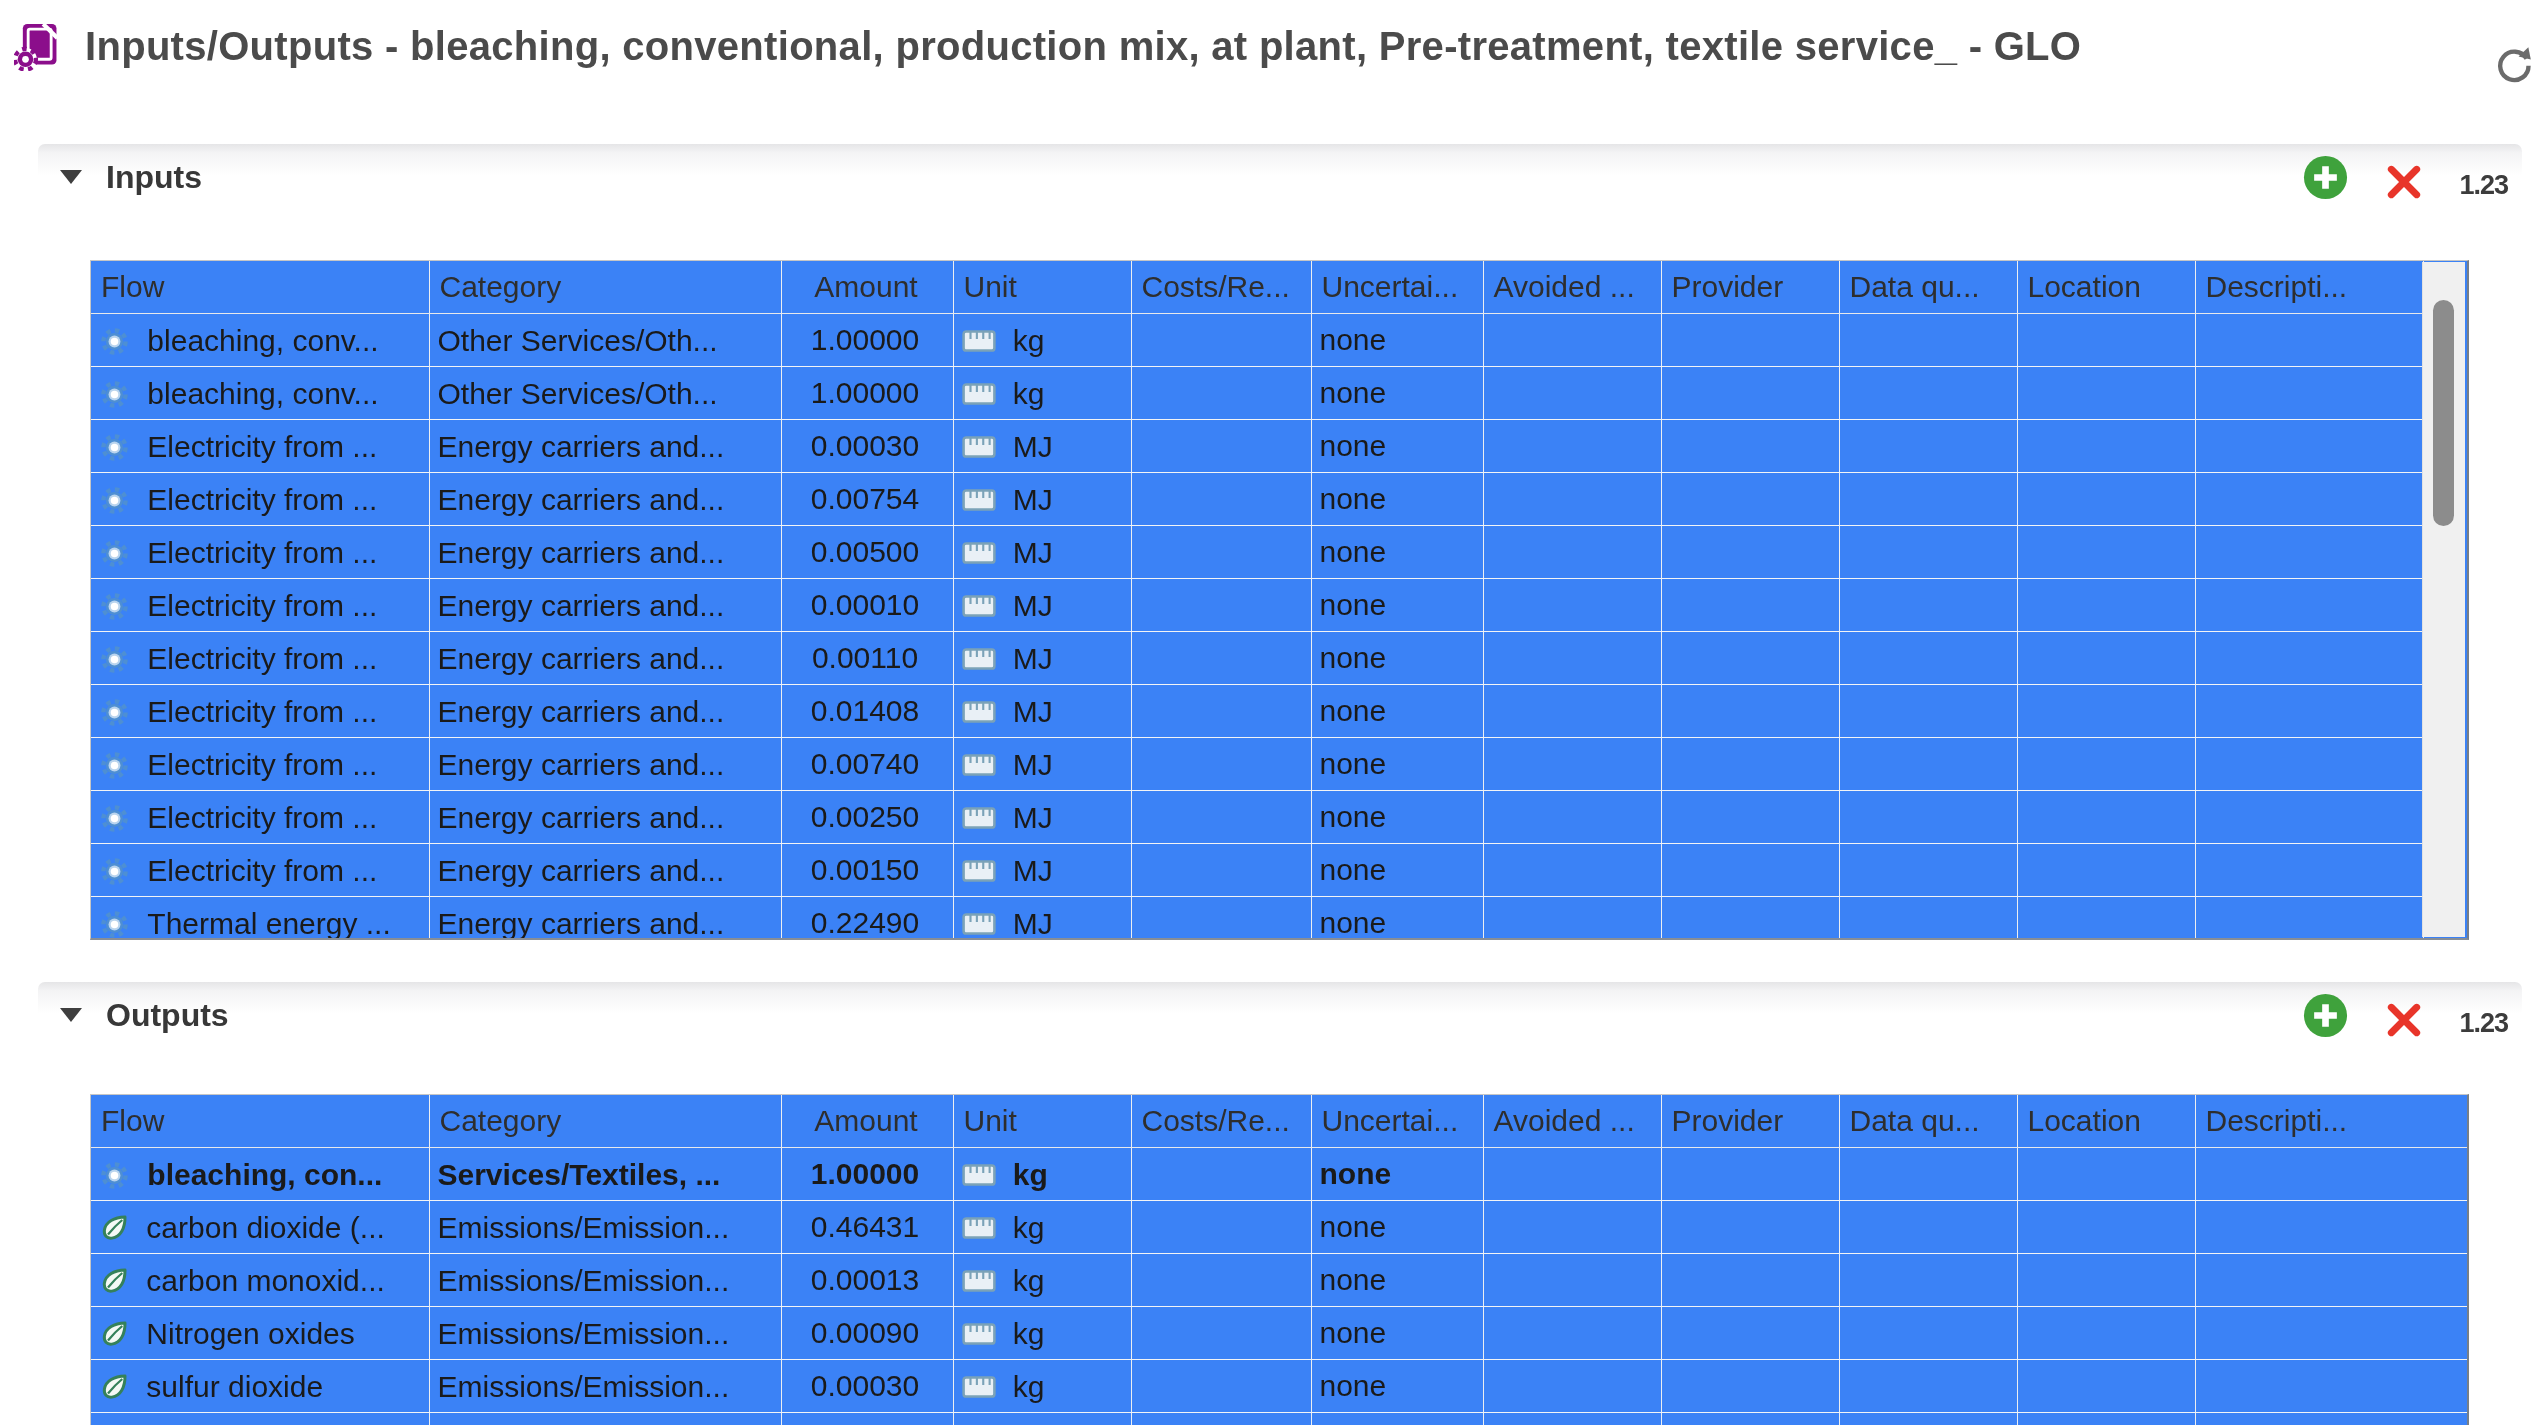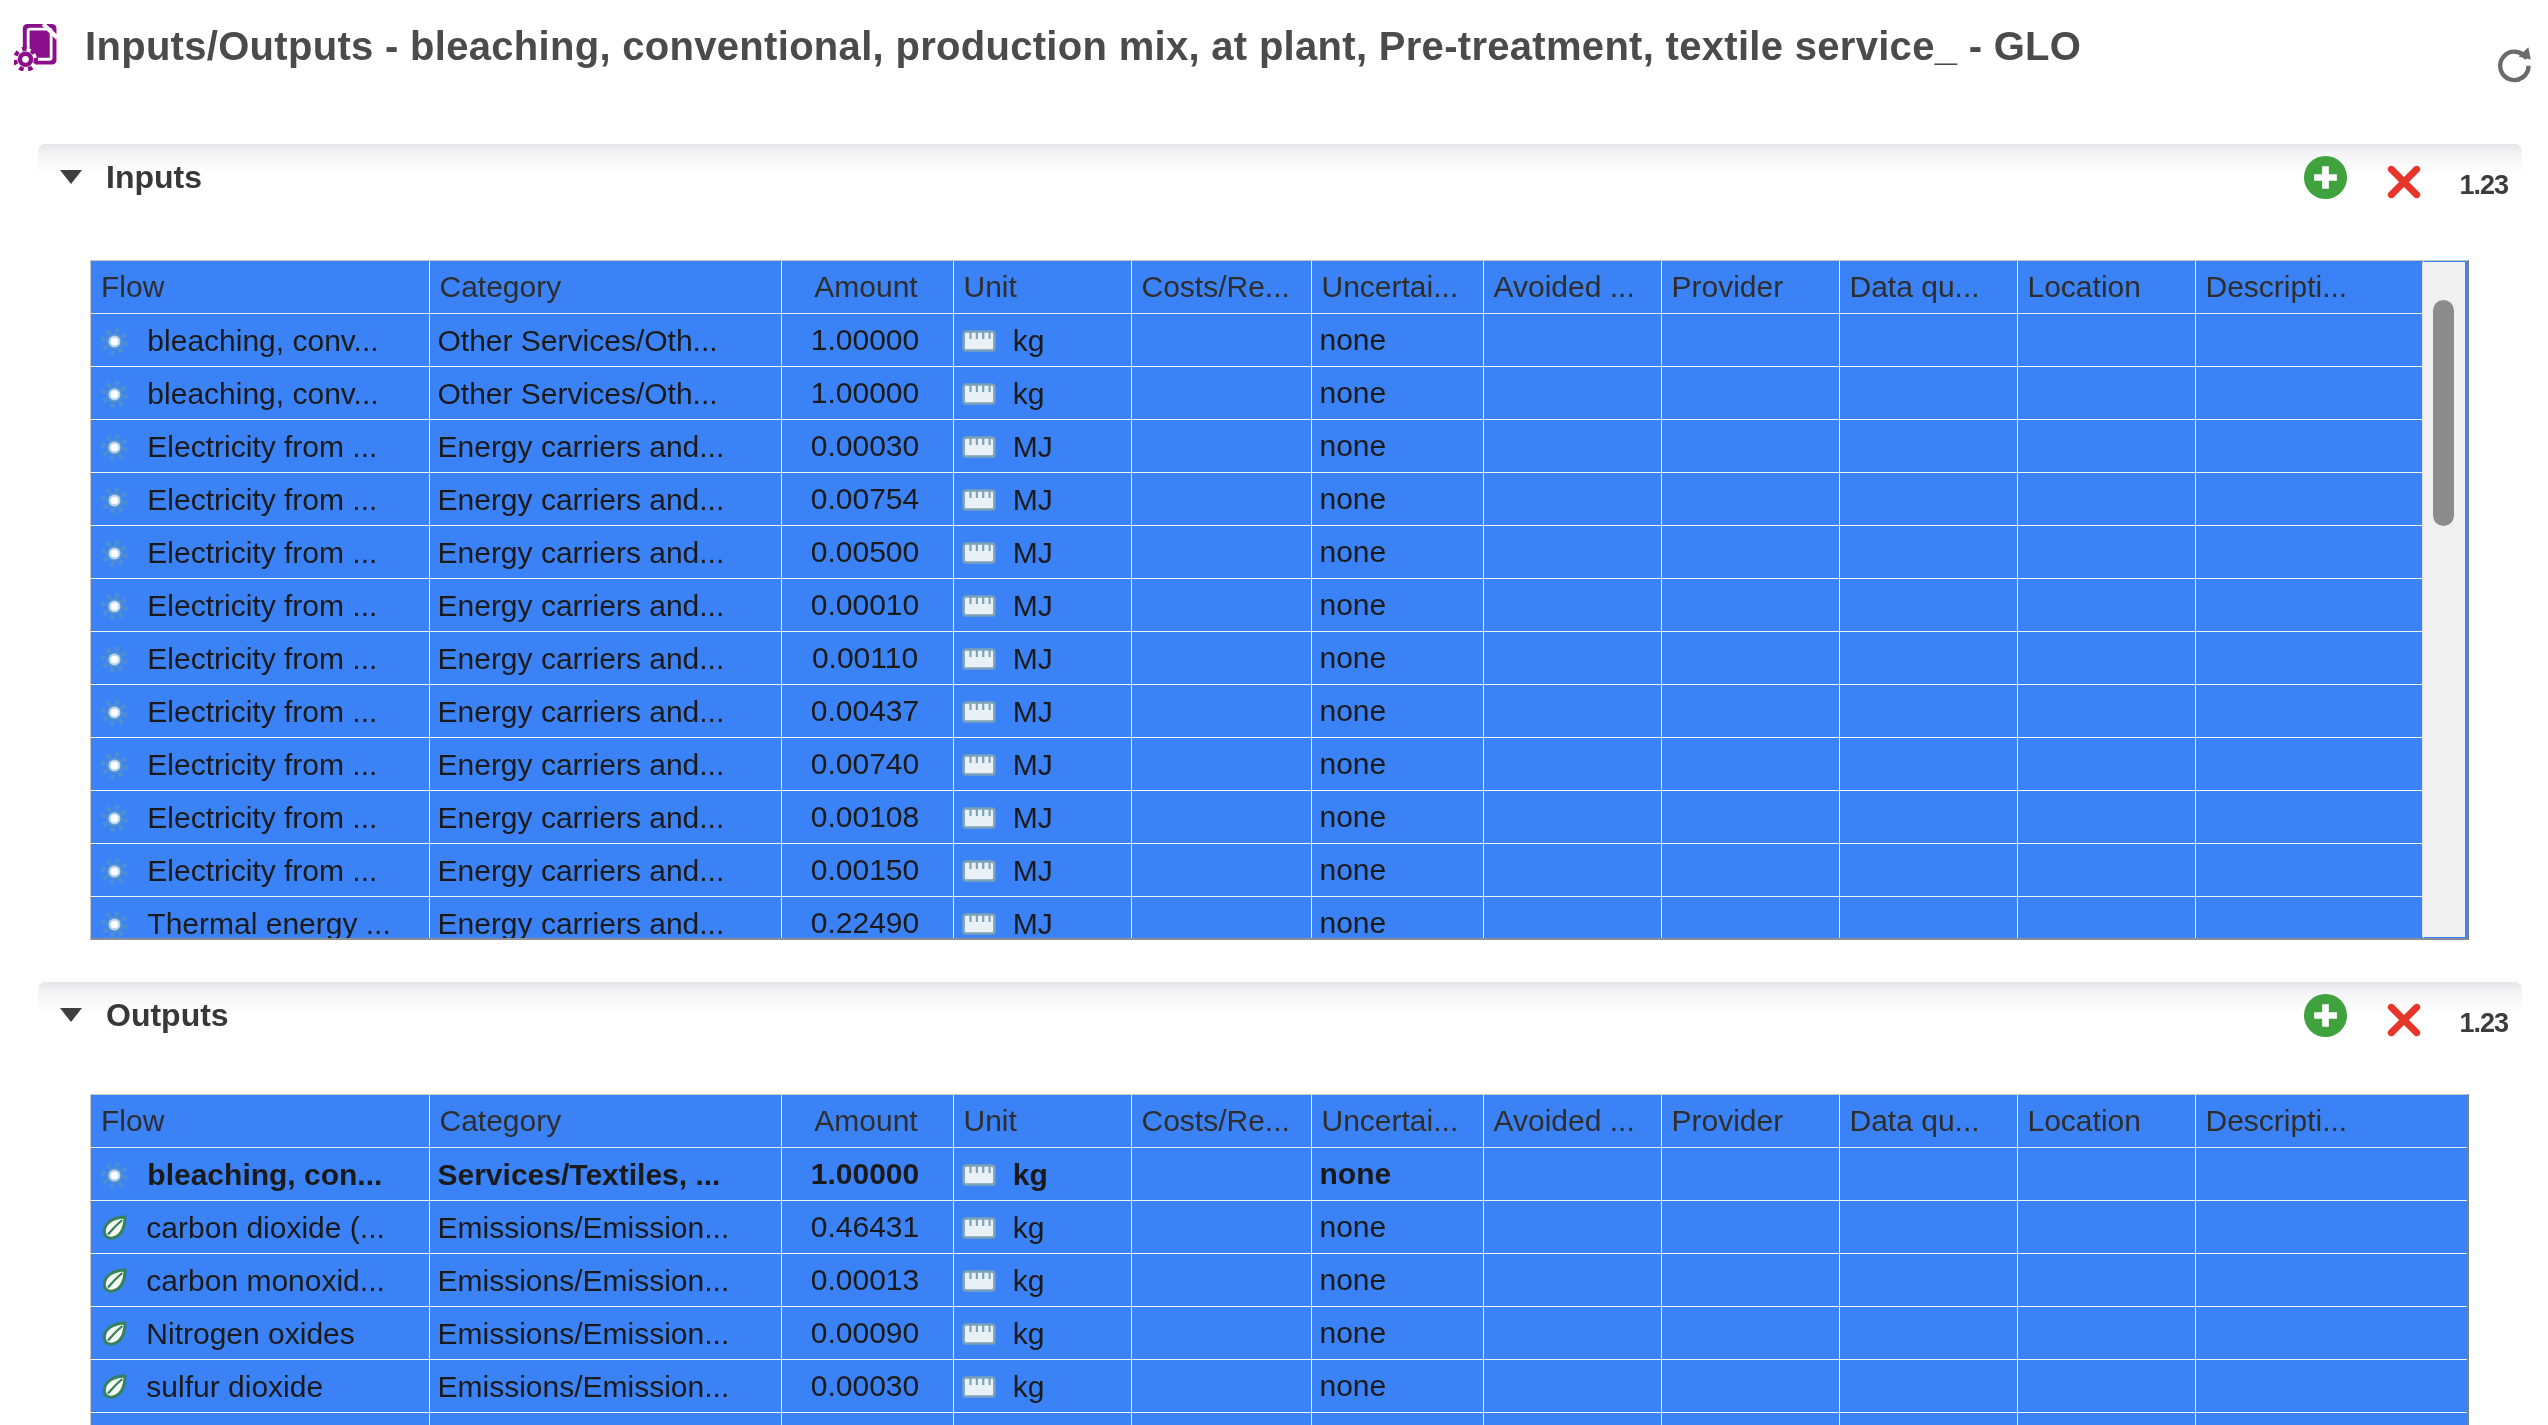--- a/index.html
+++ b/index.html
@@ -345,21 +345,21 @@
           <circle cx="12" cy="12" r="8.6" fill="none" stroke="#4e8fd3" stroke-width="3.4" stroke-dasharray="3.4 3.35"></circle>
           <circle cx="12" cy="12" r="6.6" fill="#4e8fd3"></circle>
           <circle cx="12" cy="12" r="4.6" fill="#b9d4ee"></circle>
           <circle cx="12" cy="12" r="2.9" fill="#fff"></circle>
         </svg>
       </span>
       
       <span class="cell-text flow-text">Electricity from ...</span>
     </td>
     <td><span class="cell-text cat-text">Energy carriers and...</span></td>
-    <td class="num amt">0.00437</td>
+    <td class="num amt">0.01408</td>
     <td>
       <span class="icon ruler">
         <svg width="34" height="24" viewBox="0 0 32 22">
           <rect x="1.5" y="2" width="29" height="18" rx="2.5" fill="#e9f0f6" stroke="#7ba2b8" stroke-width="2.4"></rect>
           <path d="M8 2v7 M14 2v7 M20 2v7 M26 2v7" stroke="#7ba2b8" stroke-width="2"></path>
         </svg>
       </span>
       <span class="cell-text unit-text">MJ</span>
     </td>
     <td></td>
@@ -409,21 +409,21 @@
           <circle cx="12" cy="12" r="8.6" fill="none" stroke="#4e8fd3" stroke-width="3.4" stroke-dasharray="3.4 3.35"></circle>
           <circle cx="12" cy="12" r="6.6" fill="#4e8fd3"></circle>
           <circle cx="12" cy="12" r="4.6" fill="#b9d4ee"></circle>
           <circle cx="12" cy="12" r="2.9" fill="#fff"></circle>
         </svg>
       </span>
       
       <span class="cell-text flow-text">Electricity from ...</span>
     </td>
     <td><span class="cell-text cat-text">Energy carriers and...</span></td>
-    <td class="num amt">0.00108</td>
+    <td class="num amt">0.00250</td>
     <td>
       <span class="icon ruler">
         <svg width="34" height="24" viewBox="0 0 32 22">
           <rect x="1.5" y="2" width="29" height="18" rx="2.5" fill="#e9f0f6" stroke="#7ba2b8" stroke-width="2.4"></rect>
           <path d="M8 2v7 M14 2v7 M20 2v7 M26 2v7" stroke="#7ba2b8" stroke-width="2"></path>
         </svg>
       </span>
       <span class="cell-text unit-text">MJ</span>
     </td>
     <td></td>

